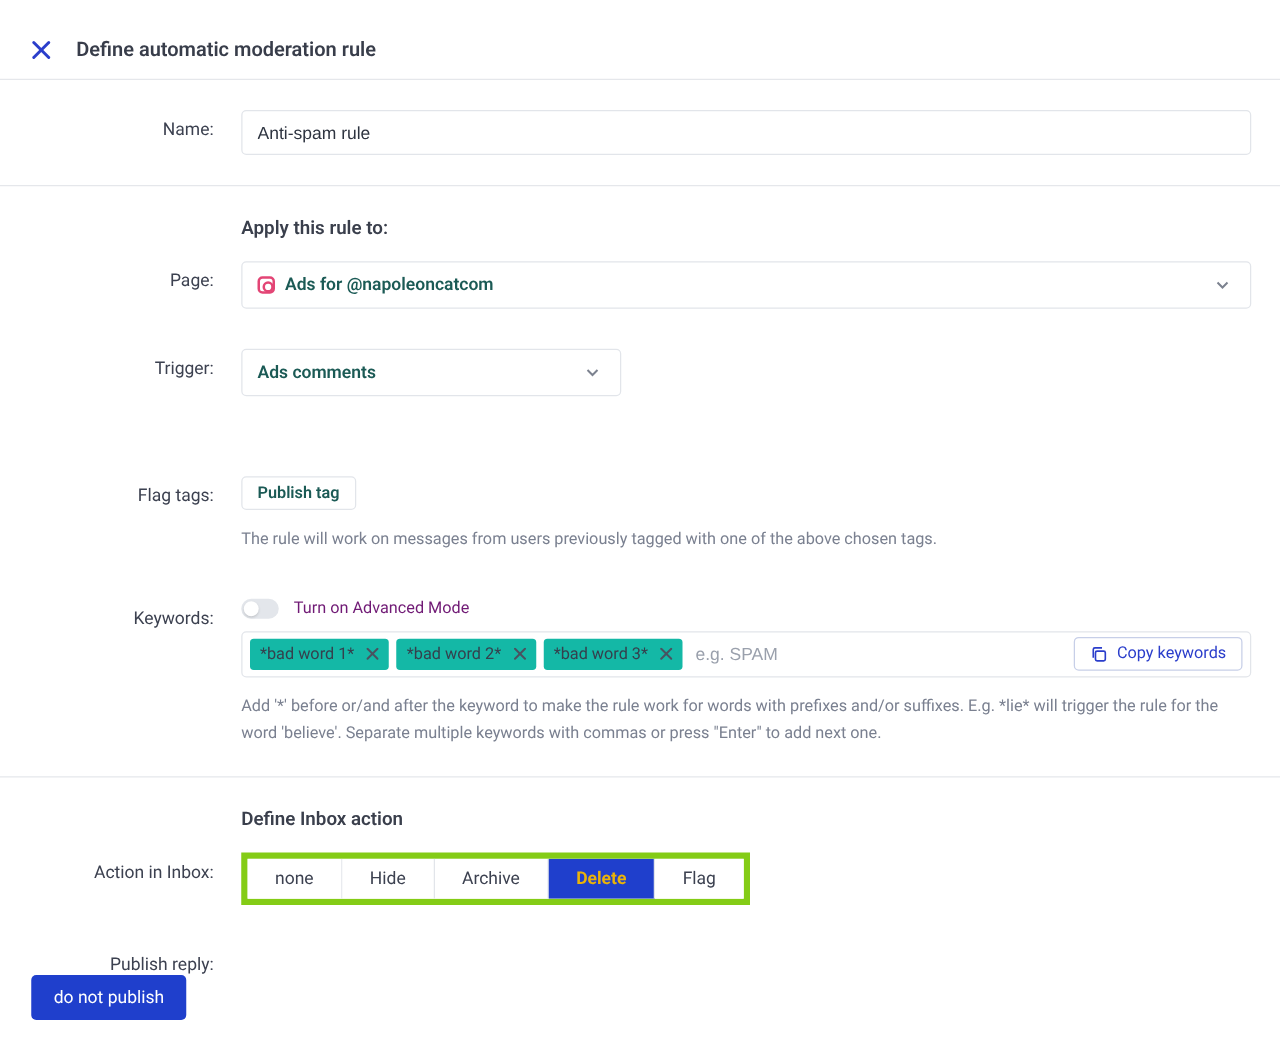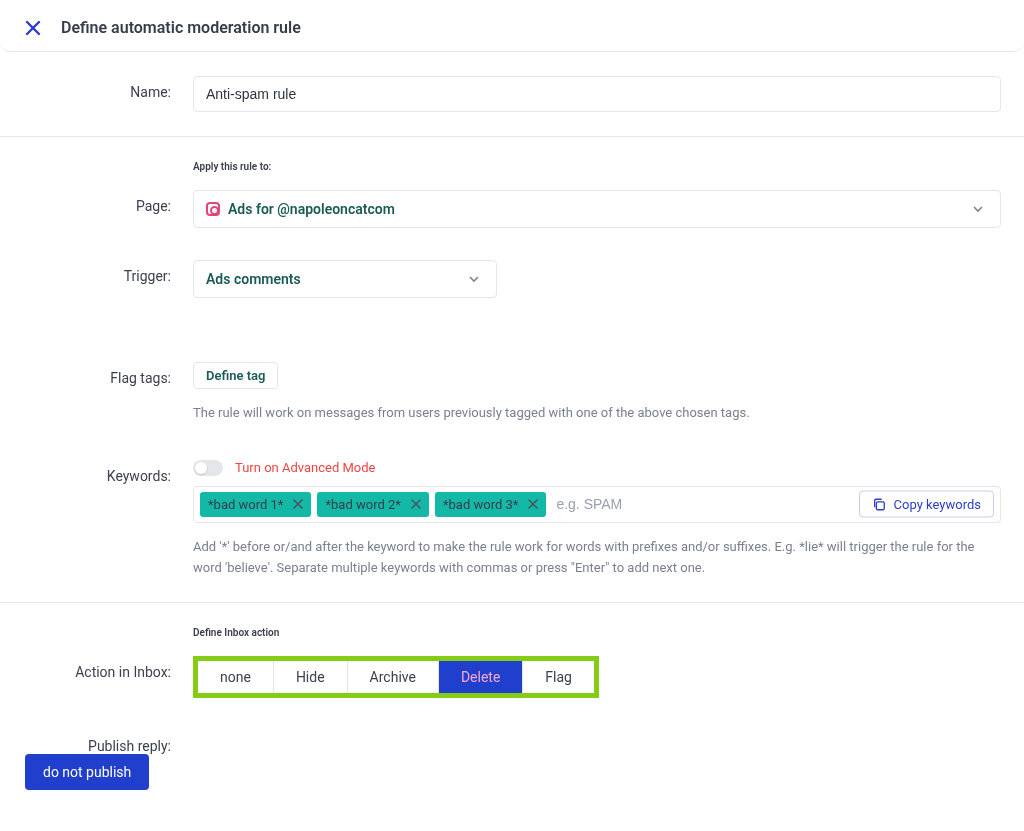--- a/index.html
+++ b/index.html
@@ -7,24 +7,23 @@
     font-family: -apple-system, BlinkMacSystemFont, "Segoe UI", Roboto, Helvetica, Arial, sans-serif;
     background: #fff;
     color: #2e3440;
     width: 1024px;
     height: 831px;
     overflow: hidden;
   }
   .header {
     display: flex;
     align-items: center;
-    padding: 18px 20px 14px 25px;
+    padding: 30px 20px 14px 25px;
     border-bottom: 1px solid #e5e7eb;
     gap: 20px;
-    border-radius: 11px;
   }
   .close-icon {
     width: 16px; height: 16px;
     color: #2b3ecb;
     cursor: pointer;
     display: flex; align-items: center; justify-content: center;
   }
   .header-title {
     font-size: 16px;
     font-weight: 600;
@@ -49,21 +48,21 @@
     color: #3c4150;
     padding-top: 8px;
     padding-right: 22px;
   }
   .control-col {
     flex: 1;
     min-width: 0;
   }
 
   .section-heading {
-    font-size: 10px;
+    font-size: 15px;
     font-weight: 600;
     color: #3a3f4c;
     margin-bottom: 18px;
   }
 
   input.text-input {
     width: 100%;
     max-width: 808px;
     height: 36px;
     padding: 0 12px;
@@ -146,21 +145,21 @@
   }
   .toggle::after {
     content:'';
     position:absolute;
     width:12px; height:12px;
     background:#fff;
     border-radius:50%;
     top:2px; left:2px;
     box-shadow: 0 1px 2px rgba(0,0,0,.15);
   }
-  .toggle-label { font-size:13px; color:#ef4444; }
+  .toggle-label { font-size:13px; color:#701a75; }
 
   .kw-box {
     margin-top: 10px;
     border: 1px solid #e2e5ea;
     border-radius: 4px;
     display: flex;
     align-items: center;
     padding: 5px 6px;
     gap: 6px;
     flex-wrap: wrap;
@@ -222,22 +221,22 @@
     padding: 8px 22px;
     font-size: 14px;
     color: #3c4150;
     background: #fff;
     cursor: pointer;
     border-right: 1px solid #e2e5ea;
   }
   .seg-item:last-child { border-right: none; }
   .seg-item.active {
     background: #1f3fcc;
-    color: #f9a8d4;
-    font-weight: 400;
+    color: #eab308;
+    font-weight: 700;
   }
 
   .primary-btn {
     display: inline-block;
     padding: 10px 18px;
     background: #1f3fcc;
     color: #fff;
     font-size: 14px;
     border-radius: 4px;
     cursor: pointer;
@@ -298,21 +297,21 @@
               <polyline points="2,4 6,8 10,4"></polyline>
             </svg>
         </span>
       </div>
     </div>
   </div>
 
   <div class="row" style="margin-top:64px;">
     <label class="field-label">Flag tags:</label>
     <div class="control-col">
-      <span class="tag-btn">Define tag</span>
+      <span class="tag-btn">Publish tag</span>
       <div class="helper-text">The rule will work on messages from users previously tagged with one of the above chosen tags.</div>
     </div>
   </div>
 
   <div class="row" style="margin-top:36px;">
     <label class="field-label">Keywords:</label>
     <div class="control-col">
       <div class="toggle-row">
         <span class="toggle"></span>
         <span class="toggle-label">Turn on Advanced Mode</span>

